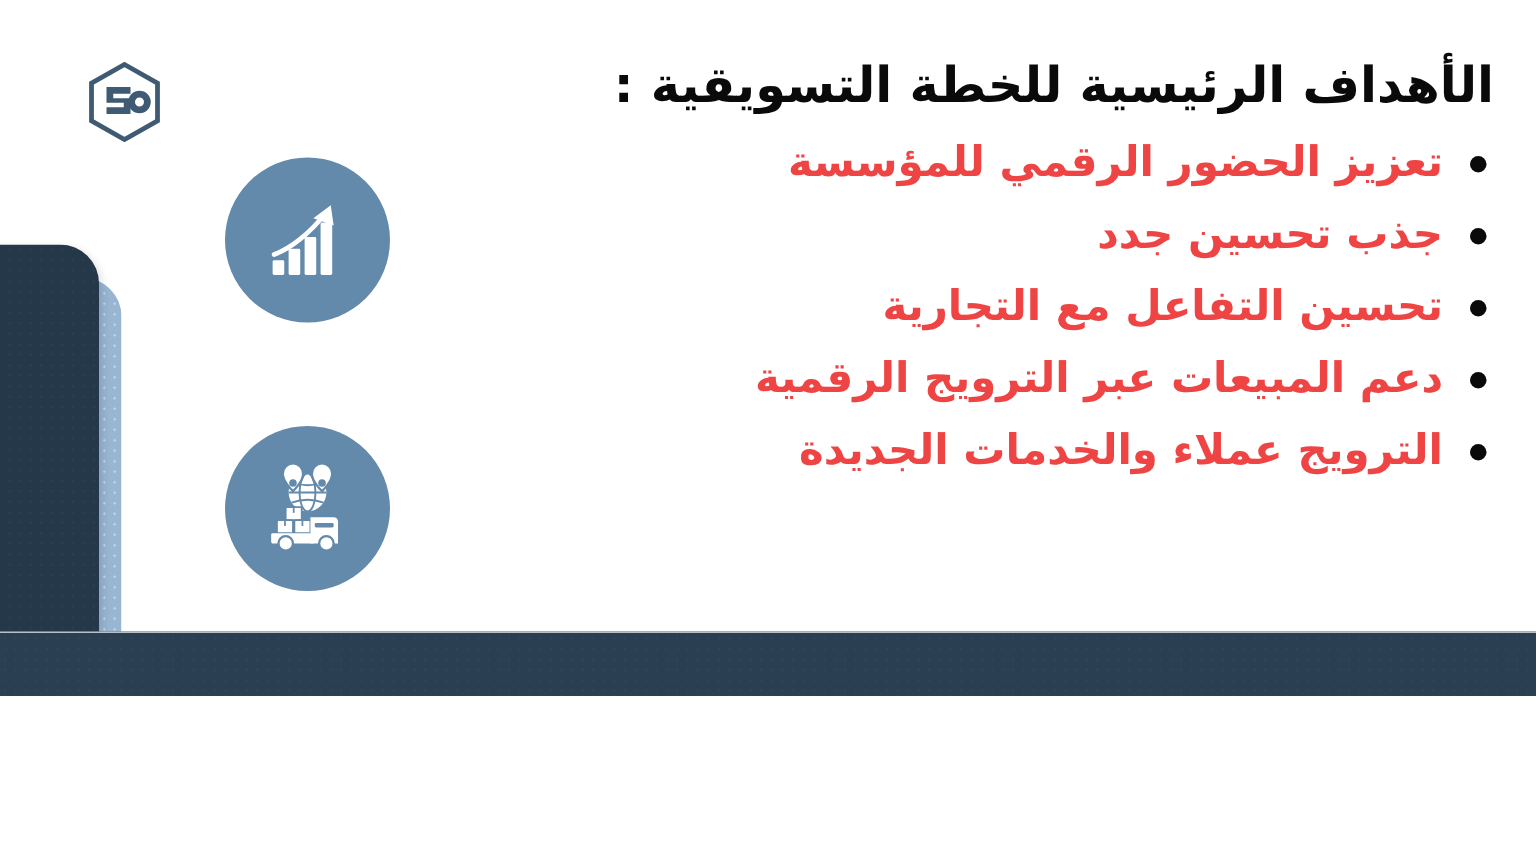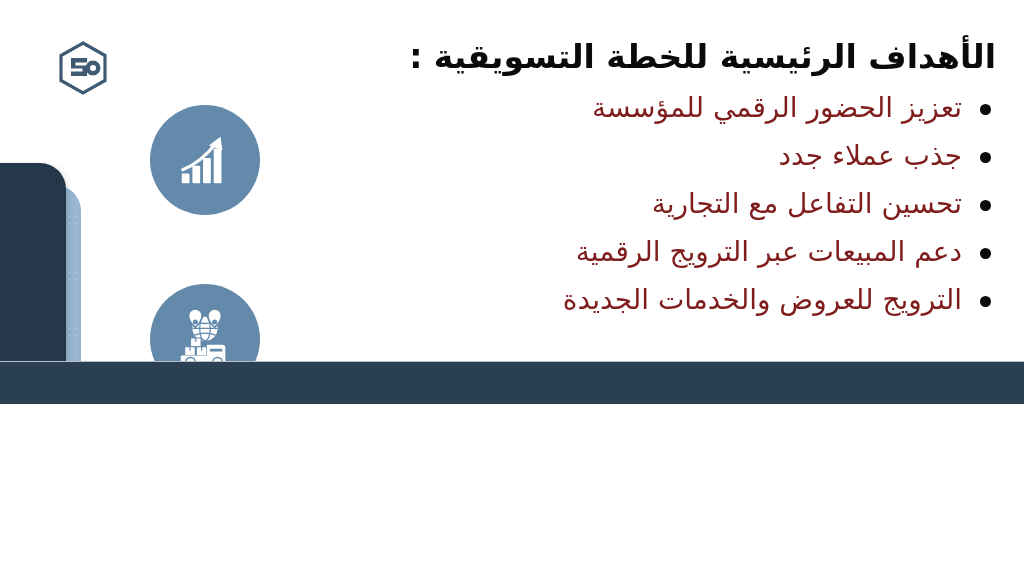--- a/index.html
+++ b/index.html
@@ -7,21 +7,21 @@
     margin: 0;
     padding: 0;
     background: #ffffff;
   }
   body {
     font-family: "DejaVu Sans", "Liberation Sans", sans-serif;
   }
   .slide {
     position: relative;
     width: 1024px;
-    height: 404px;
+    height: 464px;
     background: #ffffff;
     overflow: hidden;
   }
 
   
   .panel-light {
     position: absolute;
     left: -60px;
     top: 185px;
     width: 141px;
@@ -99,22 +99,22 @@
     letter-spacing: -0.3px;
   }
   .bullet-list {
     list-style: none;
     margin: 0;
     padding: 0;
   }
   .bullet-item {
     position: relative;
     font-size: 28px;
-    font-weight: 400;
-    color: #7f1d1d;
+    font-weight: 700;
+    color: #ef4444;
     line-height: 1.0;
     padding: 0 34px 0 0;
     margin-bottom: 20px;
     letter-spacing: -0.2px;
   }
   .bullet-item:last-child { margin-bottom: 0; }
   .bullet-item::before {
     content: "";
     position: absolute;
     right: 5px;
@@ -187,22 +187,22 @@
         <circle cx="17" cy="56" r="5" fill="#ffffff" stroke="#6389ab" stroke-width="1.6"></circle>
         <circle cx="45" cy="56" r="5" fill="#ffffff" stroke="#6389ab" stroke-width="1.6"></circle>
       </g>
     </svg>
   </div>
 
   <div class="content">
     <h1 class="slide-title">الأهداف الرئيسية للخطة التسويقية :</h1>
     <ul class="bullet-list">
       <li class="bullet-item">تعزيز الحضور الرقمي للمؤسسة</li>
-      <li class="bullet-item">جذب عملاء جدد</li>
+      <li class="bullet-item">جذب تحسين جدد</li>
       <li class="bullet-item">تحسين التفاعل مع التجارية</li>
       <li class="bullet-item">دعم المبيعات عبر الترويج الرقمية</li>
-      <li class="bullet-item">الترويج للعروض والخدمات الجديدة</li>
+      <li class="bullet-item">الترويج عملاء والخدمات الجديدة</li>
     </ul>
   </div>
 
   <div class="bottom-bar"></div>
 
 </div>
 
 </body></html>

